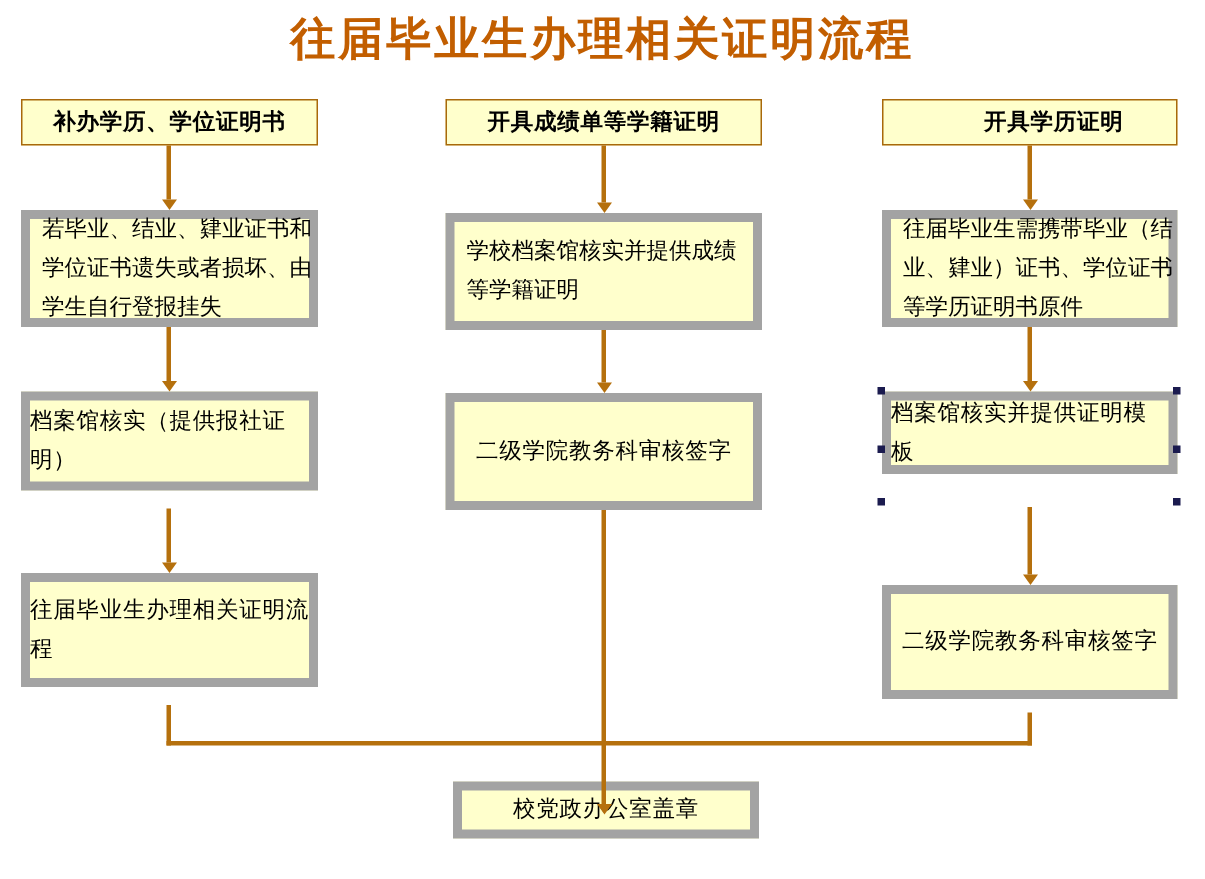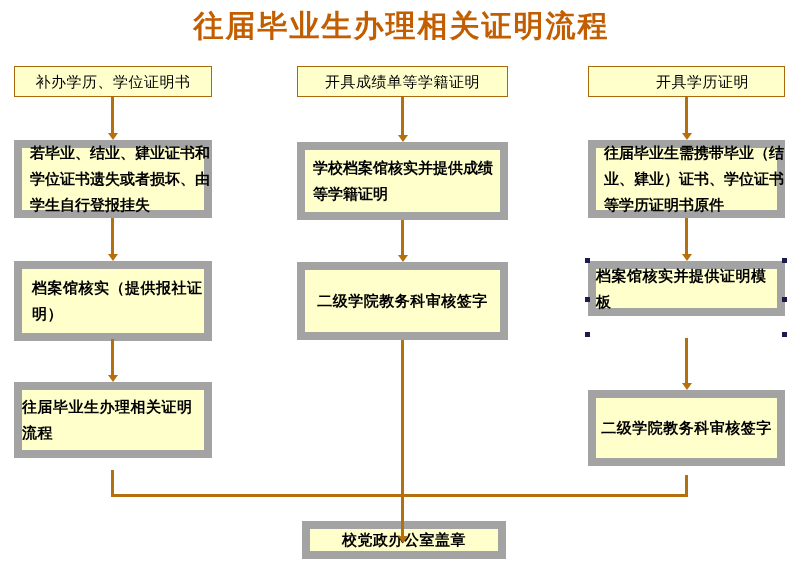--- a/index.html
+++ b/index.html
@@ -7,46 +7,46 @@
     width:803px;height:586px;position:relative;background:#ffffff;
     font-family:"Liberation Sans","DejaVu Sans",sans-serif;
     overflow:hidden;
   }
   .title{
     position:absolute;left:0;top:6px;width:803px;text-align:center;
     font-size:30px;font-weight:bold;color:#c25e00;letter-spacing:2px;
   }
   .box{
     position:absolute;box-sizing:border-box;background:#ffffcc;
-    border:8px solid #a3a3a3;color:#000;font-size:15px;
+    border:6px solid #a3a3a3;color:#000;font-size:15px;
     display:flex;align-items:center;justify-content:center;
-    letter-spacing:0.5px;line-height:26px;font-weight:bold;
+    letter-spacing:0.5px;line-height:26px;
   }
-  .hdr{font-weight:normal;border-width:1px;border-color:#a8690b;}
+  .hdr{font-weight:bold;border-width:1px;border-color:#a8690b;}
   .multi{justify-content:flex-start;text-align:left;padding:0 8px;
     white-space:pre;letter-spacing:0;}
   .vline{position:absolute;width:3px;background:#b5700d;}
   .hline{position:absolute;height:3px;background:#b5700d;}
   .ahead{
     position:absolute;width:0;height:0;
     border-left:5px solid transparent;border-right:5px solid transparent;
     border-top:7px solid #b5700d;
   }
   .handle{position:absolute;width:5px;height:5px;background:#1b1b4f;}
 </style>
 </head>
 <body>
 
 <div class="title">往届毕业生办理相关证明流程</div>
 
 <div class="box hdr" style="left:14px;top:66px;width:198px;height:31px;">补办学历、学位证明书</div>
 <div class="box multi" style="left:14px;top:140px;width:198px;height:78px;">若毕业、结业、肄业证书和
 学位证书遗失或者损坏、由
 学生自行登报挂失</div>
-<div class="box" style="left:14px;top:261px;width:198px;height:80px;padding-left:10px;">档案馆核实（提供报社证明）</div>
+<div class="box" style="left:14px;top:261px;width:198px;height:66px;">档案馆核实（提供报社证明）</div>
 <div class="box" style="left:14px;top:382px;width:198px;height:76px;">往届毕业生办理相关证明流程</div>
 
 <div class="box hdr" style="left:297px;top:66px;width:211px;height:31px;">开具成绩单等学籍证明</div>
 <div class="box multi" style="left:297px;top:142px;width:211px;height:78px;">学校档案馆核实并提供成绩
 等学籍证明</div>
 <div class="box" style="left:297px;top:262px;width:211px;height:78px;">二级学院教务科审核签字</div>
 
 <div class="box hdr" style="left:588px;top:66px;width:197px;height:31px;padding-left:32px;">开具学历证明</div>
 <div class="box multi" style="left:588px;top:140px;width:197px;height:78px;">往届毕业生需携带毕业（结
 业、肄业）证书、学位证书

